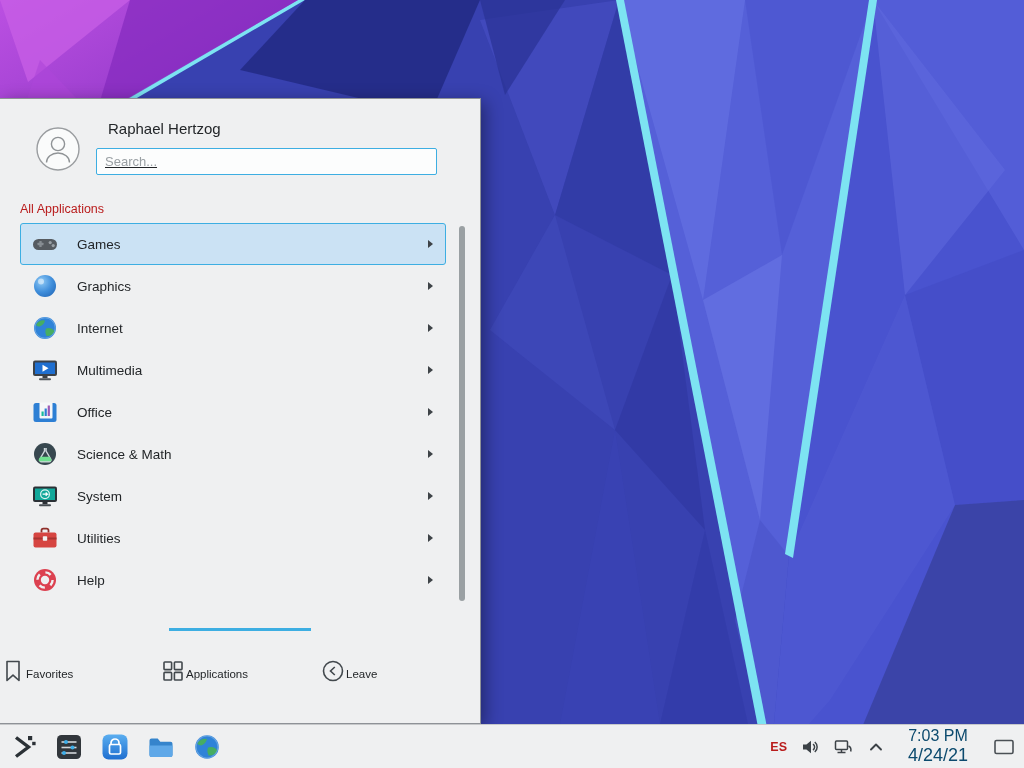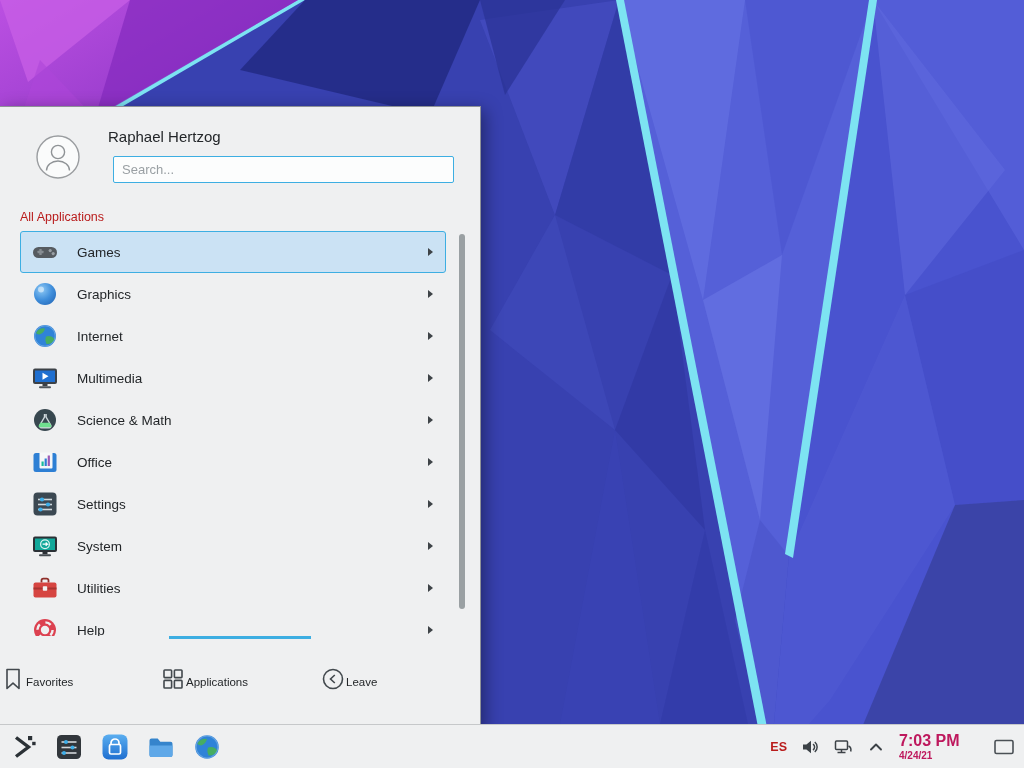--- a/index.html
+++ b/index.html
@@ -4,26 +4,26 @@
 <style>
   *{margin:0;padding:0;box-sizing:border-box;}
   html,body{width:1024px;height:768px;overflow:hidden;}
   body{font-family:"Liberation Sans","DejaVu Sans",sans-serif;position:relative;background:#3f48bf;}
 
   .wallpaper{position:absolute;inset:0;z-index:0;}
   .wallpaper svg{width:100%;height:100%;display:block;}
 
   
   .launcher{position:absolute;left:0;top:98px;width:481px;height:626px;background:#eff0f1;
-    border:1px solid rgba(110,115,120,.75);border-left:none;box-shadow:4px 4px 16px rgba(0,0,0,.38);z-index:2;margin-top:8px;}
+    border:1px solid rgba(110,115,120,.75);border-left:none;box-shadow:4px 4px 16px rgba(0,0,0,.38);z-index:2;}
   .avatar{position:absolute;left:36px;top:28px;width:44px;height:44px;}
   .avatar svg{width:44px;height:44px;display:block;}
   .user-name{position:absolute;left:108px;top:21px;font-size:15px;color:#232629;}
-  .search{position:absolute;left:113px;top:49px;width:341px;height:27px;border:1px solid #3daee2;border-radius:2px;
-    background:#fcfdfd;padding:0 8px;font-size:13px;color:#232629;outline:none;font-family:inherit;}
+  .search{position:absolute;left:96px;top:49px;width:341px;height:27px;border:1px solid #3daee2;border-radius:2px;
+    background:#fcfdfd;padding:0 8px;font-size:13px;color:#232629;outline:none;font-family:inherit;text-decoration:underline;}
   .search::placeholder{color:#9aa0a4;}
   .section-label{position:absolute;left:20px;top:103px;font-size:12.5px;color:#b91c1c;}
   .app-list{position:absolute;left:20px;top:124px;width:426px;height:405px;overflow:hidden;}
   .app-row{height:42px;display:flex;align-items:center;padding:0 12px 0 10px;border:1px solid transparent;border-radius:3px;}
   .app-row.selected{background:#cbe2f4;border-color:#3daee2;}
   .cat-icon{width:28px;height:28px;flex:none;}
   .cat-icon svg{width:28px;height:28px;display:block;}
   .cat-label{margin-left:18px;font-size:13.5px;color:#232629;}
   .caret{margin-left:auto;width:0;height:0;border-top:4.5px solid transparent;border-bottom:4.5px solid transparent;border-left:5.5px solid #3e4347;}
   .scrollbar{position:absolute;right:15px;top:124px;width:6px;height:405px;}
@@ -38,23 +38,23 @@
   
   .taskbar{position:absolute;left:0;bottom:0;width:1024px;height:44px;background:#eff0f1;border-top:1px solid #c6c8ca;z-index:3;
     display:flex;align-items:center;}
   .task-left{display:flex;align-items:center;height:100%;padding-left:8px;}
   .task-btn{width:30px;height:30px;margin-right:16px;display:flex;align-items:center;justify-content:center;}
   .task-btn svg{width:30px;height:30px;display:block;}
   .tray{margin-left:auto;display:flex;align-items:center;height:100%;padding-right:8px;gap:13px;}
   .kbd-layout{font-size:12.5px;font-weight:bold;color:#b91c1c;}
   .tray-icon{display:flex;align-items:center;justify-content:center;}
   .tray-icon svg{width:20px;height:20px;display:block;}
-  .clock{color:#be185d;line-height:1.15;min-width:78px;font-weight:bold;}
+  .clock{text-align:center;color:#0c4a6e;line-height:1.15;min-width:78px;}
   .clock .time{font-size:16px;}
-  .clock .date{font-size:10px;}
+  .clock .date{font-size:18px;}
   .show-desktop{width:24px;height:30px;display:flex;align-items:center;justify-content:center;margin-left:2px;}
   .show-desktop svg{width:22px;height:22px;display:block;}
 </style>
 </head>
 <body>
 
 <div class="wallpaper">
 <svg viewBox="0 0 1024 768" preserveAspectRatio="none">
   <defs>
     <linearGradient id="bggrad" x1="0" y1="0" x2="1" y2="1">
@@ -174,58 +174,43 @@
             <rect x="8" y="22.2" width="12" height="2" rx="1" fill="#50565c"></rect>
           </svg>
       </span>
       <span class="cat-label">Multimedia</span>
       <span class="caret"></span>
     </div>
 
     <div class="app-row">
       <span class="cat-icon">
         <svg viewBox="0 0 28 28">
-            <circle cx="14" cy="14" r="11" fill="#37474f"></circle>
-            <path d="M12.8 8 v3 l4.6 8 a1.8 1.8 0 0 1 -1.6 2.7 h-7.6 a1.8 1.8 0 0 1 -1.6 -2.7 l4.6 -8 v-3" fill="none" stroke="#cfd8dc" stroke-width="1.4" transform="translate(2.3,0)"></path>
-            <path d="M9.3 16.8 h9.4 l1.5 2.7 a1.2 1.2 0 0 1 -1 1.8 h-10.4 a1.2 1.2 0 0 1 -1 -1.8 Z" fill="#6fe08f"></path>
-          </svg>
-      </span>
-      <span class="cat-label">Science &amp; Math</span>
-      <span class="caret"></span>
-    </div>
-
-    <div class="app-row">
-      <span class="cat-icon">
-        <svg viewBox="0 0 28 28">
             <rect x="2.5" y="5" width="23" height="19" rx="2.5" fill="#2d7fd4"></rect>
             <rect x="8.5" y="4.5" width="13" height="16" rx="1" fill="#f5f7f8"></rect>
             <rect x="10.5" y="13.5" width="2.2" height="4.5" fill="#1abc9c"></rect>
             <rect x="13.6" y="10.5" width="2.2" height="7.5" fill="#2d7fd4"></rect>
             <rect x="16.7" y="7.5" width="2.2" height="10.5" fill="#9b59b6"></rect>
           </svg>
       </span>
       <span class="cat-label">Office</span>
       <span class="caret"></span>
     </div>
 
     <div class="app-row">
       <span class="cat-icon">
         <svg viewBox="0 0 28 28">
-            <rect x="2.5" y="2.5" width="23" height="23" rx="4" fill="#3b4852"></rect>
-            <line x1="7" y1="9.5" x2="21" y2="9.5" stroke="#cfd8dc" stroke-width="1.6"></line>
-            <circle cx="11" cy="9.5" r="2.1" fill="#3daee9"></circle>
-            <line x1="7" y1="14.5" x2="21" y2="14.5" stroke="#cfd8dc" stroke-width="1.6"></line>
-            <circle cx="17" cy="14.5" r="2.1" fill="#3daee9"></circle>
-            <line x1="7" y1="19.5" x2="21" y2="19.5" stroke="#cfd8dc" stroke-width="1.6"></line>
-            <circle cx="9.5" cy="19.5" r="2.1" fill="#3daee9"></circle>
-          </svg>
-      </span>
-      <span class="cat-label">Settings</span>
-      <span class="caret"></span>
-    </div>
+            <circle cx="14" cy="14" r="11" fill="#37474f"></circle>
+            <path d="M12.8 8 v3 l4.6 8 a1.8 1.8 0 0 1 -1.6 2.7 h-7.6 a1.8 1.8 0 0 1 -1.6 -2.7 l4.6 -8 v-3" fill="none" stroke="#cfd8dc" stroke-width="1.4" transform="translate(2.3,0)"></path>
+            <path d="M9.3 16.8 h9.4 l1.5 2.7 a1.2 1.2 0 0 1 -1 1.8 h-10.4 a1.2 1.2 0 0 1 -1 -1.8 Z" fill="#6fe08f"></path>
+          </svg>
+      </span>
+      <span class="cat-label">Science &amp; Math</span>
+      <span class="caret"></span>
+    </div>
+
 
     <div class="app-row">
       <span class="cat-icon">
         <svg viewBox="0 0 28 28">
             <rect x="2" y="4.5" width="24" height="15.5" rx="2" fill="#2b3035"></rect>
             <rect x="4" y="6.5" width="20" height="11.5" fill="#12a89a"></rect>
             <circle cx="14" cy="12.2" r="4.4" fill="none" stroke="#ffffff" stroke-width="1.2" opacity="0.85"></circle>
             <path d="M11.6 12.2 h4.8 l-1.7 -1.7 M16.4 12.2 l-1.7 1.7" stroke="#ffffff" stroke-width="1.2" fill="none"></path>
             <rect x="11.5" y="20" width="5" height="2.2" fill="#2b3035"></rect>
             <rect x="8" y="22.2" width="12" height="2" rx="1" fill="#454b51"></rect>

